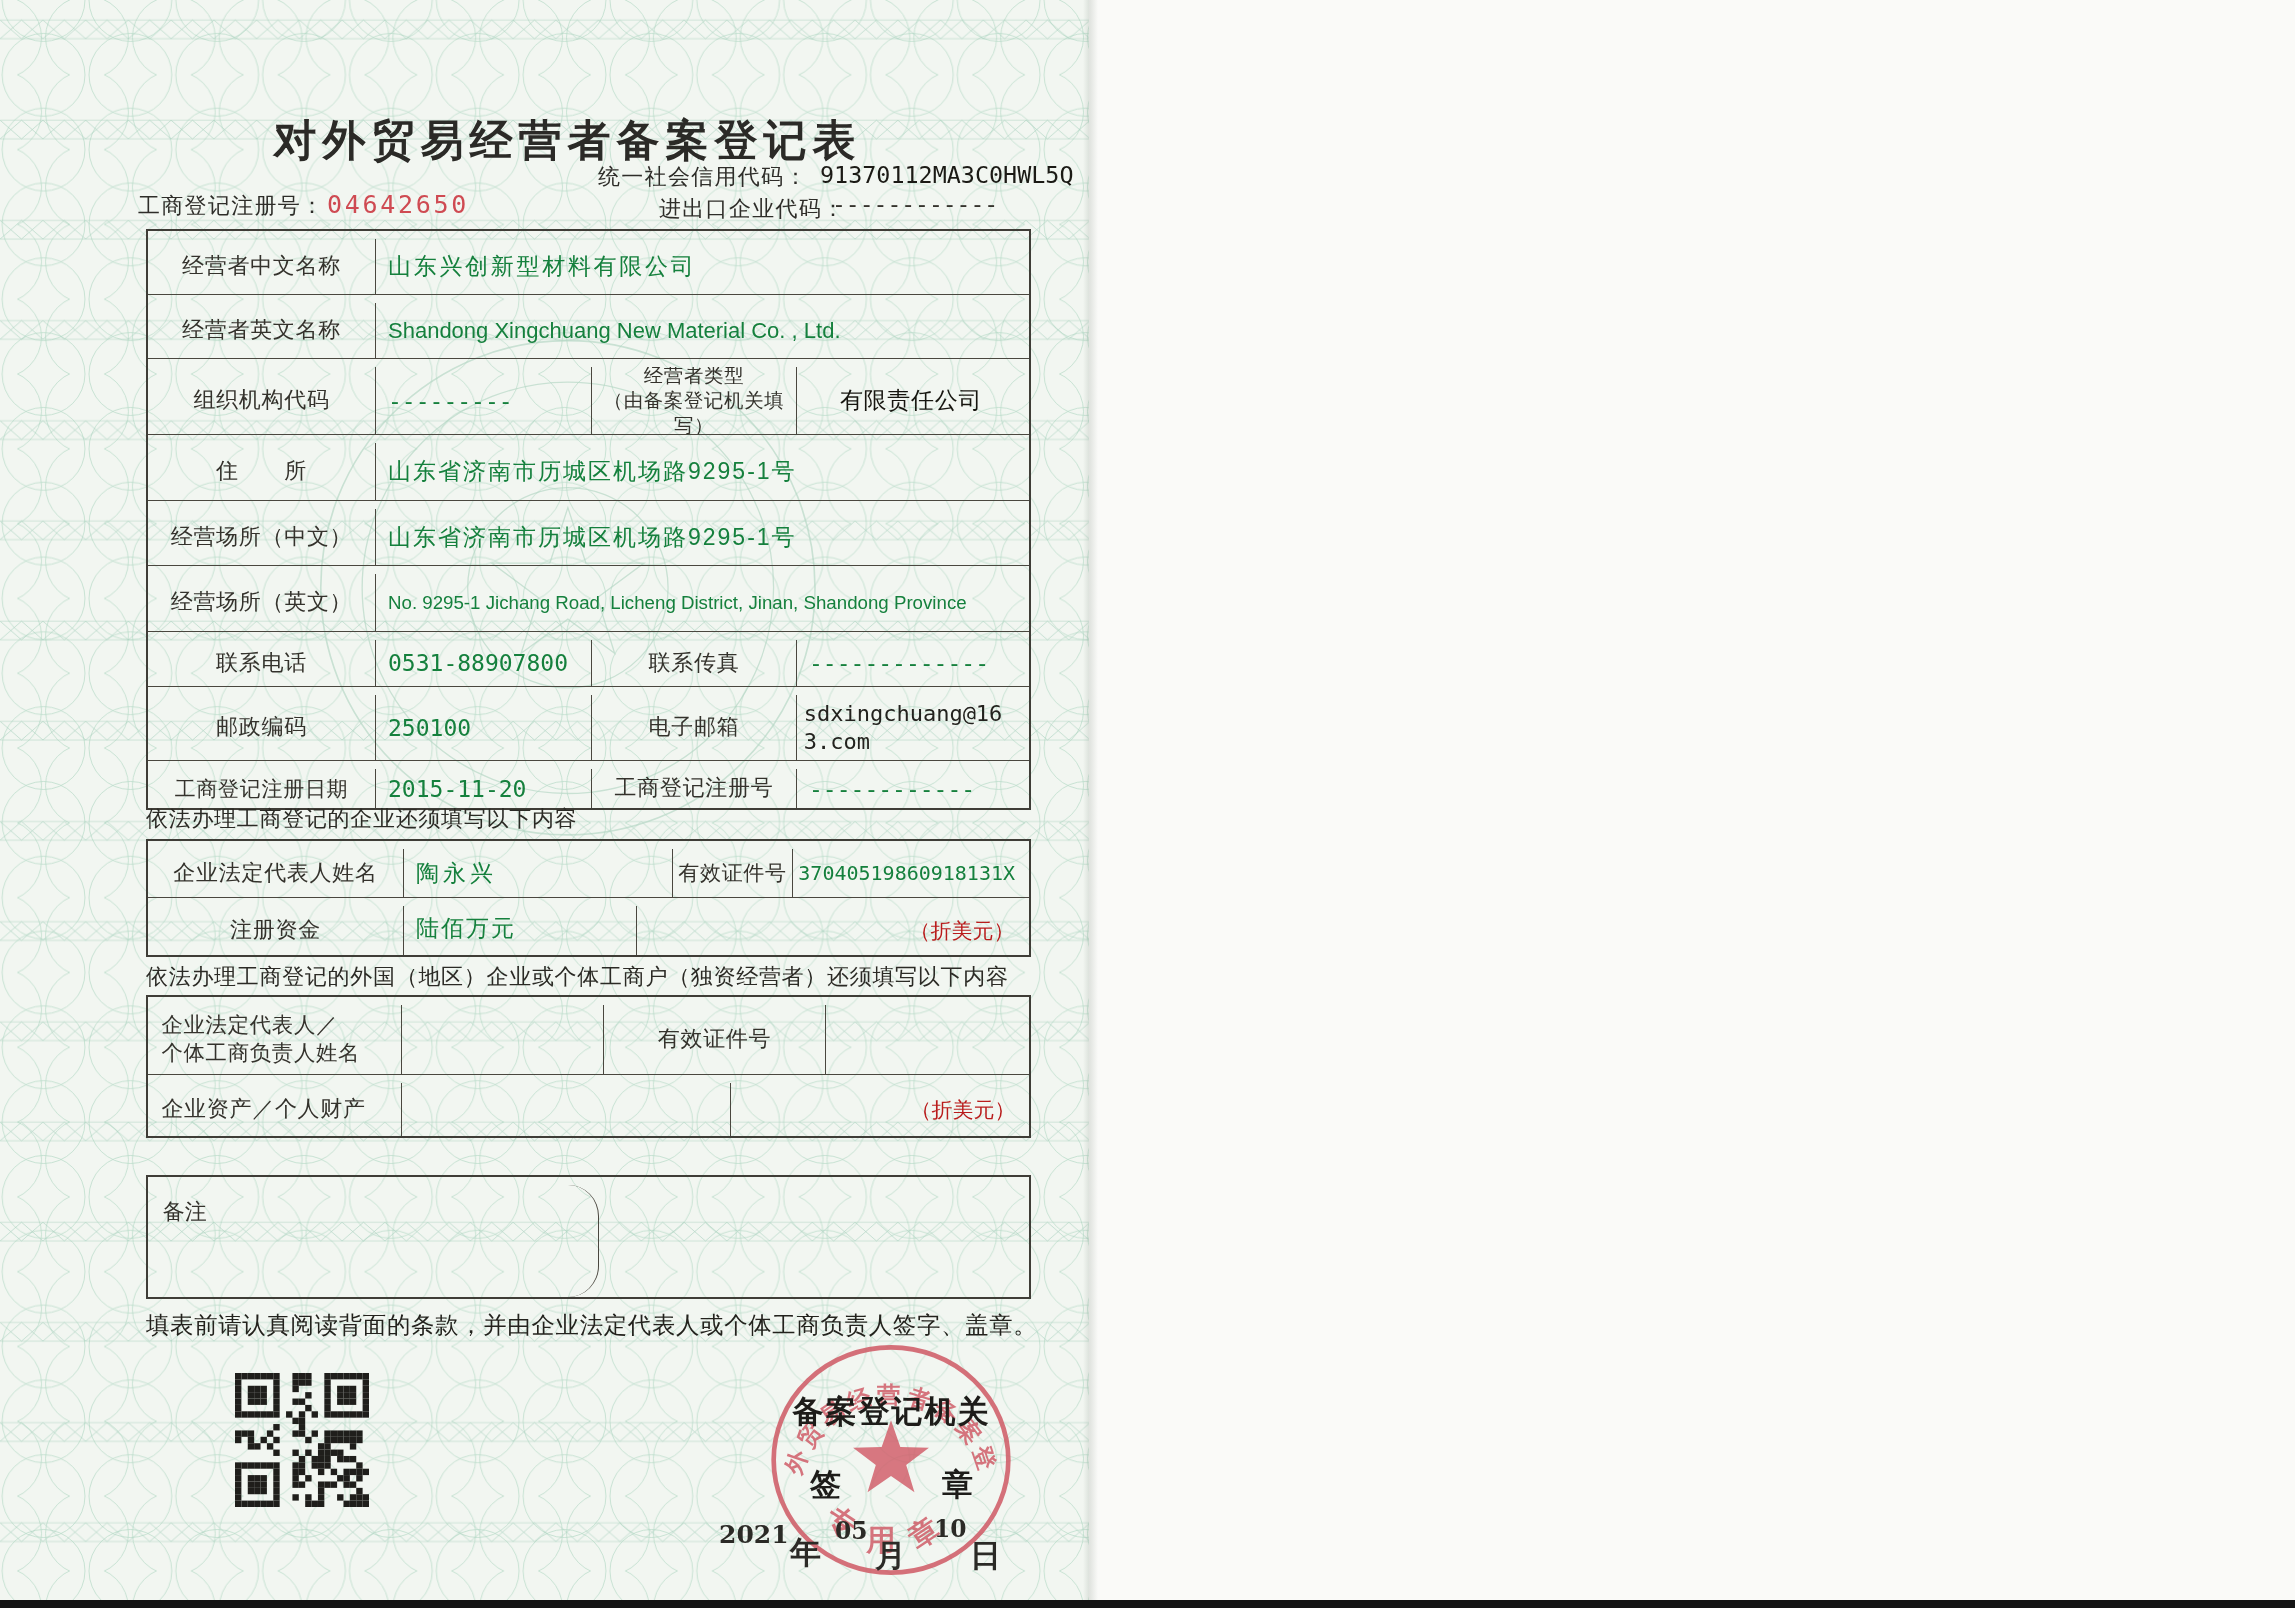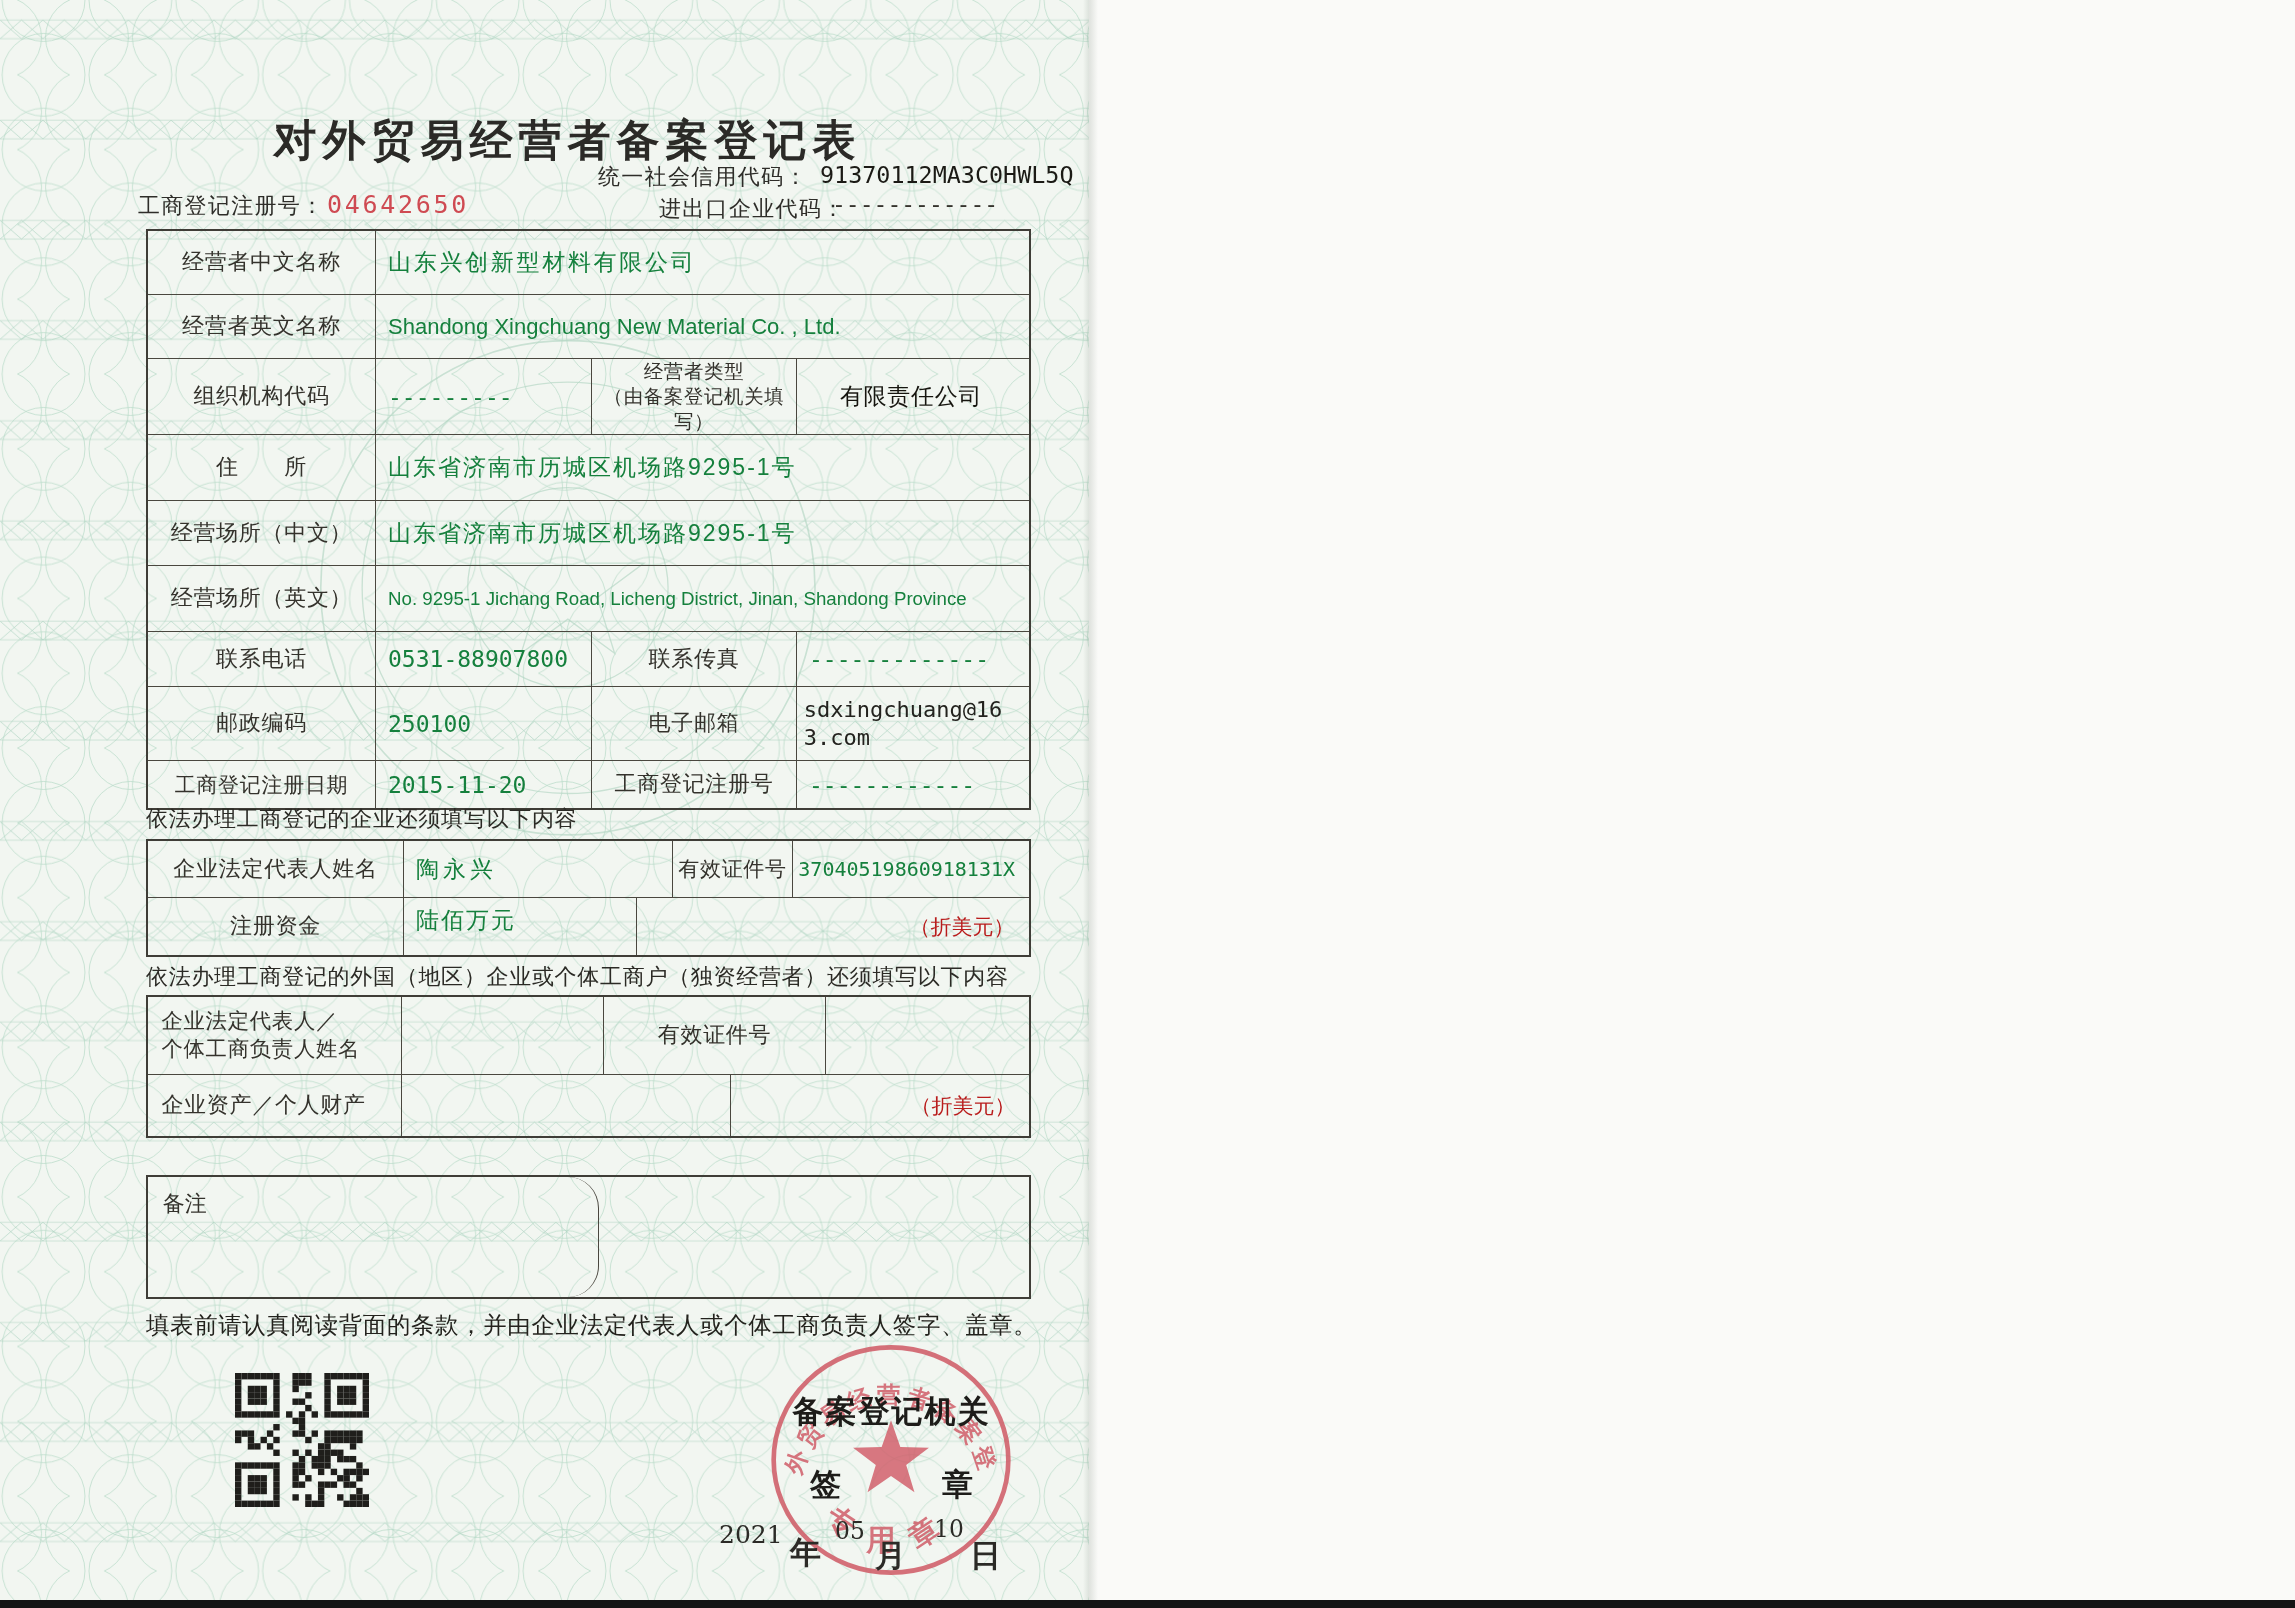--- a/index.html
+++ b/index.html
@@ -20,42 +20,42 @@
   #uscc-value{left:820px;top:161px;font-family:"DejaVu Sans Mono","Liberation Mono",monospace;font-size:23.4px;color:#1b1a15;}
   #regno-label{left:138px;top:191px;}
   #regno-value{left:327px;top:190px;font-family:"DejaVu Sans Mono","Liberation Mono",monospace;
                font-size:25px;letter-spacing:2.7px;color:#cf4a52;}
   #iecode-label{left:659px;top:194px;}
   #iecode-value{left:832px;top:191px;font-family:"DejaVu Sans Mono","Liberation Mono",monospace;font-size:23px;color:#35332d;}
   
   .ltable{border:2px solid #3f3d37;background:rgba(255,255,255,0.0);}
   .r{display:flex;border-bottom:1.3px solid #4a473f;}
   .r:last-child{border-bottom:none;}
-  .c{box-sizing:border-box;border-right:1.3px solid #4a473f;display:flex;align-items:center;overflow:hidden;}
+  .c{box-sizing:border-box;border-right:1.3px solid #4a473f;display:flex;align-items:center;overflow:hidden;margin-top:8px;}
   .c:last-child{border-right:none;}
   .lc{justify-content:center;text-align:center;font-size:22px;color:#34322c;letter-spacing:0.7px;line-height:1.2;}
   .vc{padding-left:12px;font-size:23px;color:#15803d;letter-spacing:1.3px;}
   .mono{font-family:"DejaVu Sans Mono","Liberation Mono",monospace;letter-spacing:0;}
   .eng{font-size:22px;letter-spacing:0;}
   .addr-eng{font-size:18.7px;letter-spacing:0;}
   .wrap{word-break:break-all;line-height:1.25;padding-left:6.7px;font-size:22px;}
   .small2{font-size:19.4px;line-height:1.3;}
   .nc{justify-content:flex-end;padding-right:9.4px;font-size:21px;color:#b91c1c;}
   .sechead{font-size:22px;color:#2b2a25;letter-spacing:0.7px;font-weight:500;}
   #remark-table .c{align-items:flex-start;border-radius:31px;}
   #remark-label{padding:12px 0 0 14.7px;font-size:22px;color:#34322c;}
   
   #instruction{left:146px;top:1309px;width:908px;font-size:23.4px;color:#23221d;letter-spacing:0.7px;}
   #qr-box{left:235px;top:1373px;width:134px;height:134px;}
   #left-stamp-svg{left:763px;top:1332px;}
   .stamp-overlay{color:#1d1c19;font-weight:700;text-align:center;}
   #ls-line1{left:758px;top:1391px;width:267px;font-size:31px;letter-spacing:2px;}
   #ls-line2{left:758px;top:1464px;width:267px;font-size:31px;letter-spacing:35px;text-indent:35px;}
   .dt{color:#2b2a26;}
-  .dt-num{font-family:"DejaVu Serif","Liberation Serif",serif;}
+  .dt-num{font-family:"DejaVu Serif","Liberation Serif",serif;font-weight:bold;}
   #d-year{left:719px;top:1520px;font-size:25px;}
   #d-yu{left:790px;top:1532px;font-size:31px;font-weight:700;}
   #d-month{left:835px;top:1517px;font-size:23.4px;}
   #d-mu{left:875px;top:1535px;font-size:31px;font-weight:700;}
   #d-day{left:934px;top:1515px;font-size:23.4px;}
   #d-du{left:970px;top:1535px;font-size:31px;font-weight:700;}
   
   .ring-text{fill:#cf5864;opacity:.82;}
 </style>
 </head>

